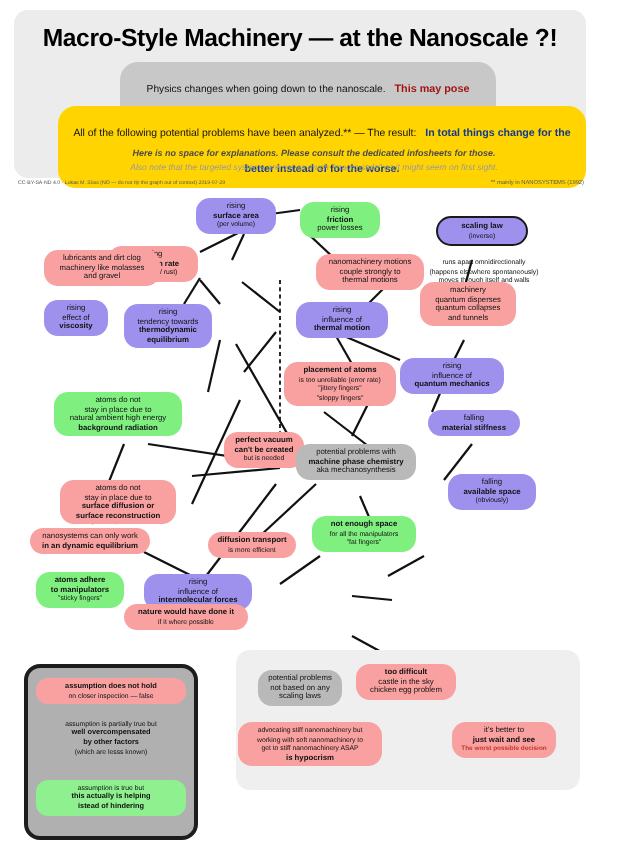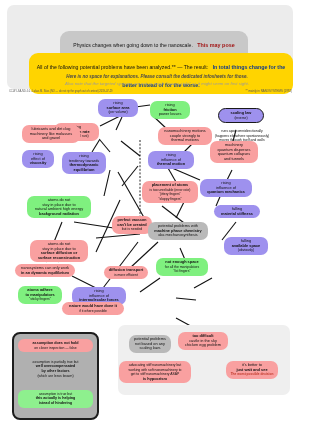--- a/index.html
+++ b/index.html
@@ -89,20 +89,21 @@
     position:absolute;left:118px;top:325px;width:172px;height:70px;
     background:#efefef;border-radius:7px;
   }
 </style>
 </head>
 <body>
 
 <div id="page">
 
   <div class="header-panel">
+    <div class="title">Macro-Style Machinery — at the Nanoscale ?!</div>
 
     <div class="subbox">
       <span class="l1">Physics changes when going down to the nanoscale.</span>
       <span class="l2">This may pose serious problems.</span>
     </div>
 
     <div class="yellowbox">
       <span class="l1">All of the following potential problems have been analyzed.** — The result:</span>
       <span class="l2">In total things change for the better instead of for the worse.</span>
     </div>

